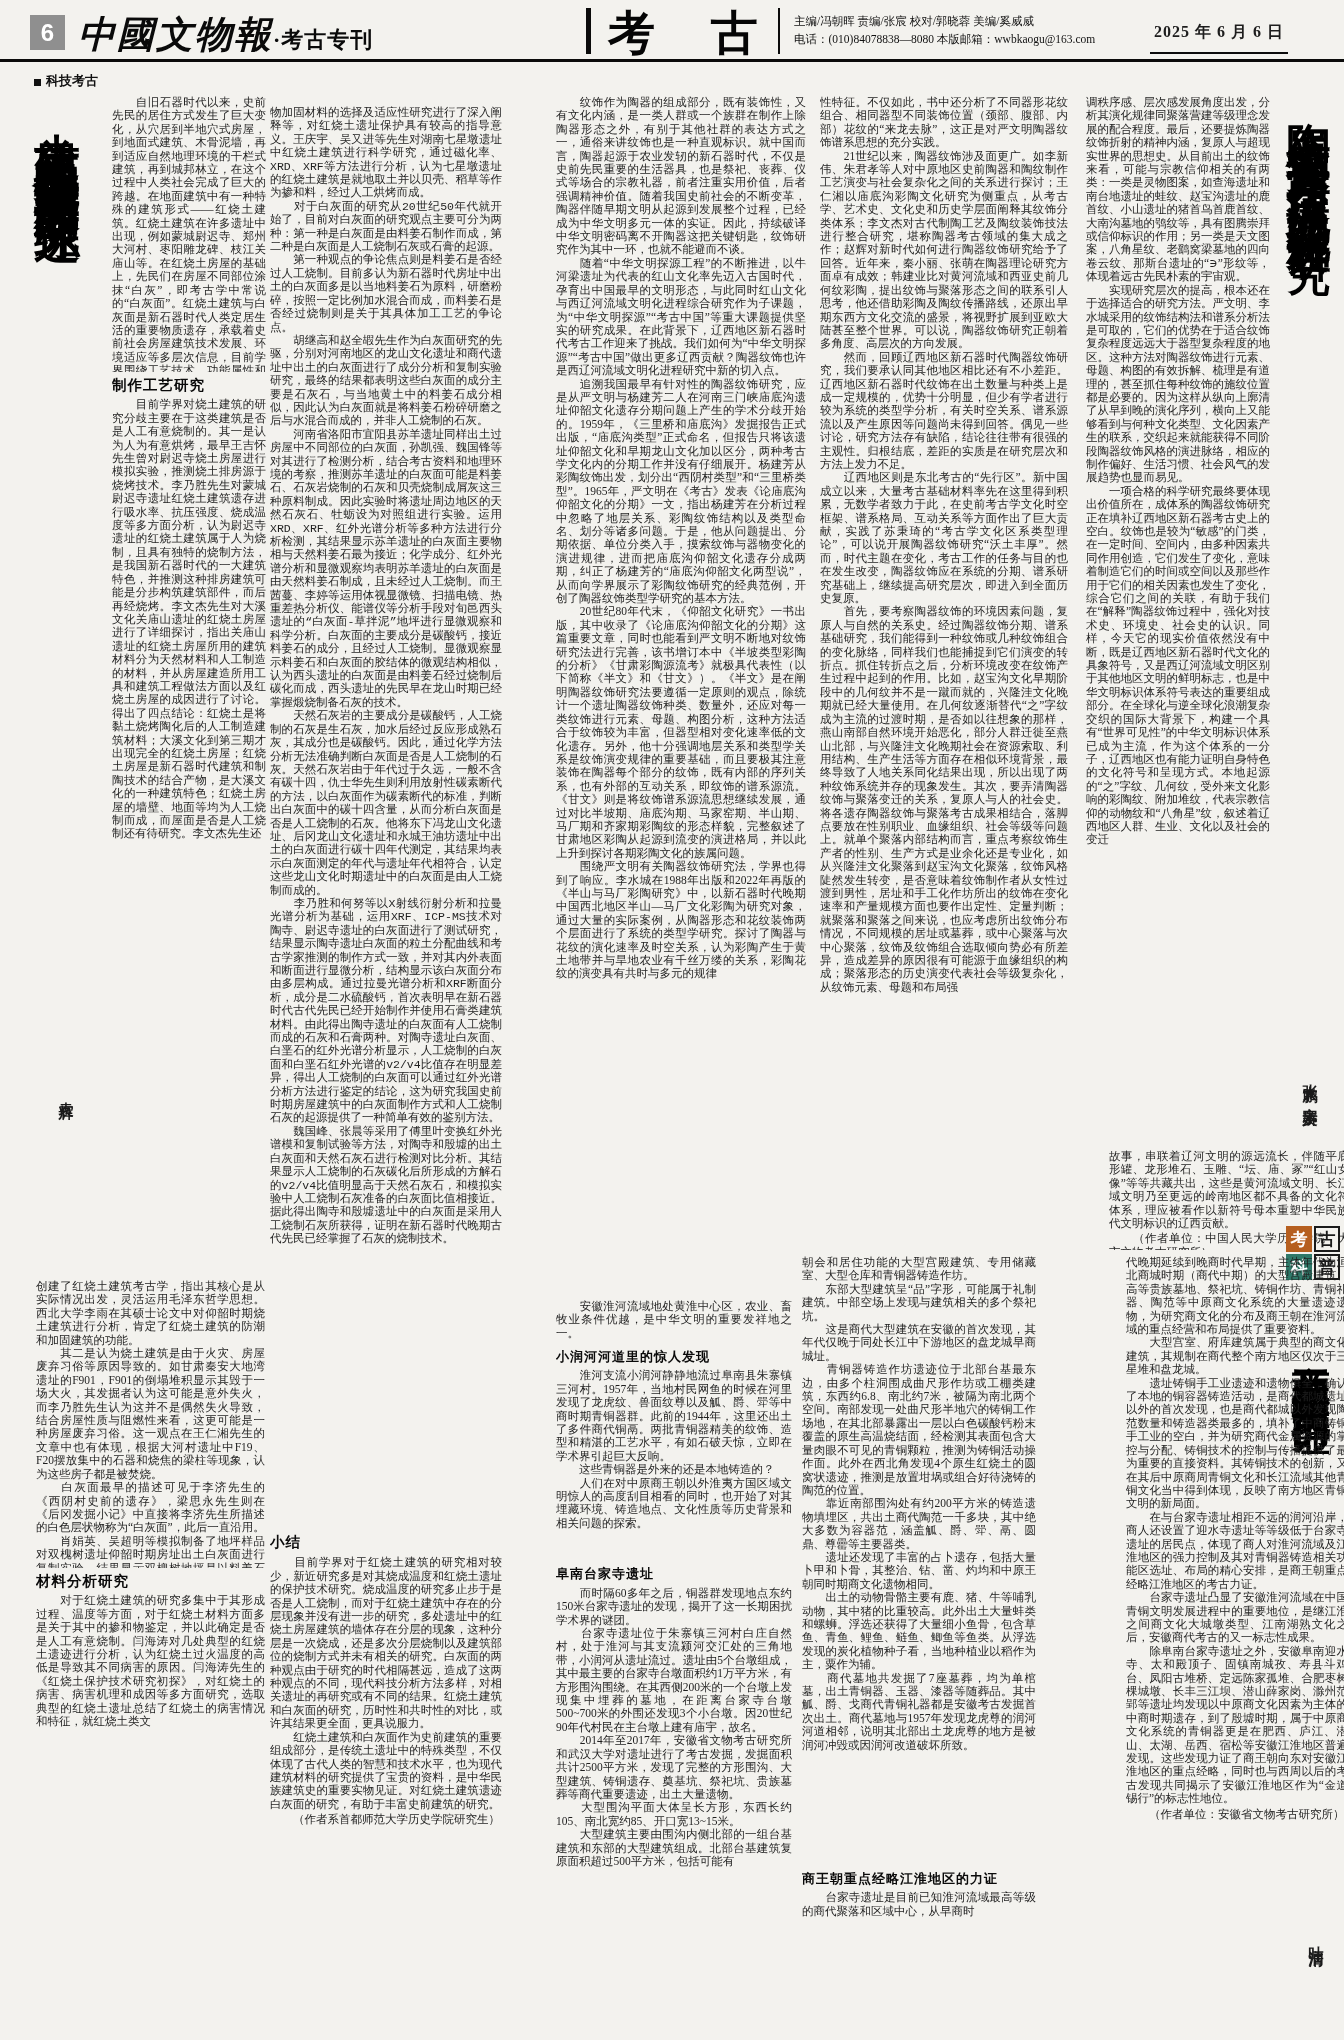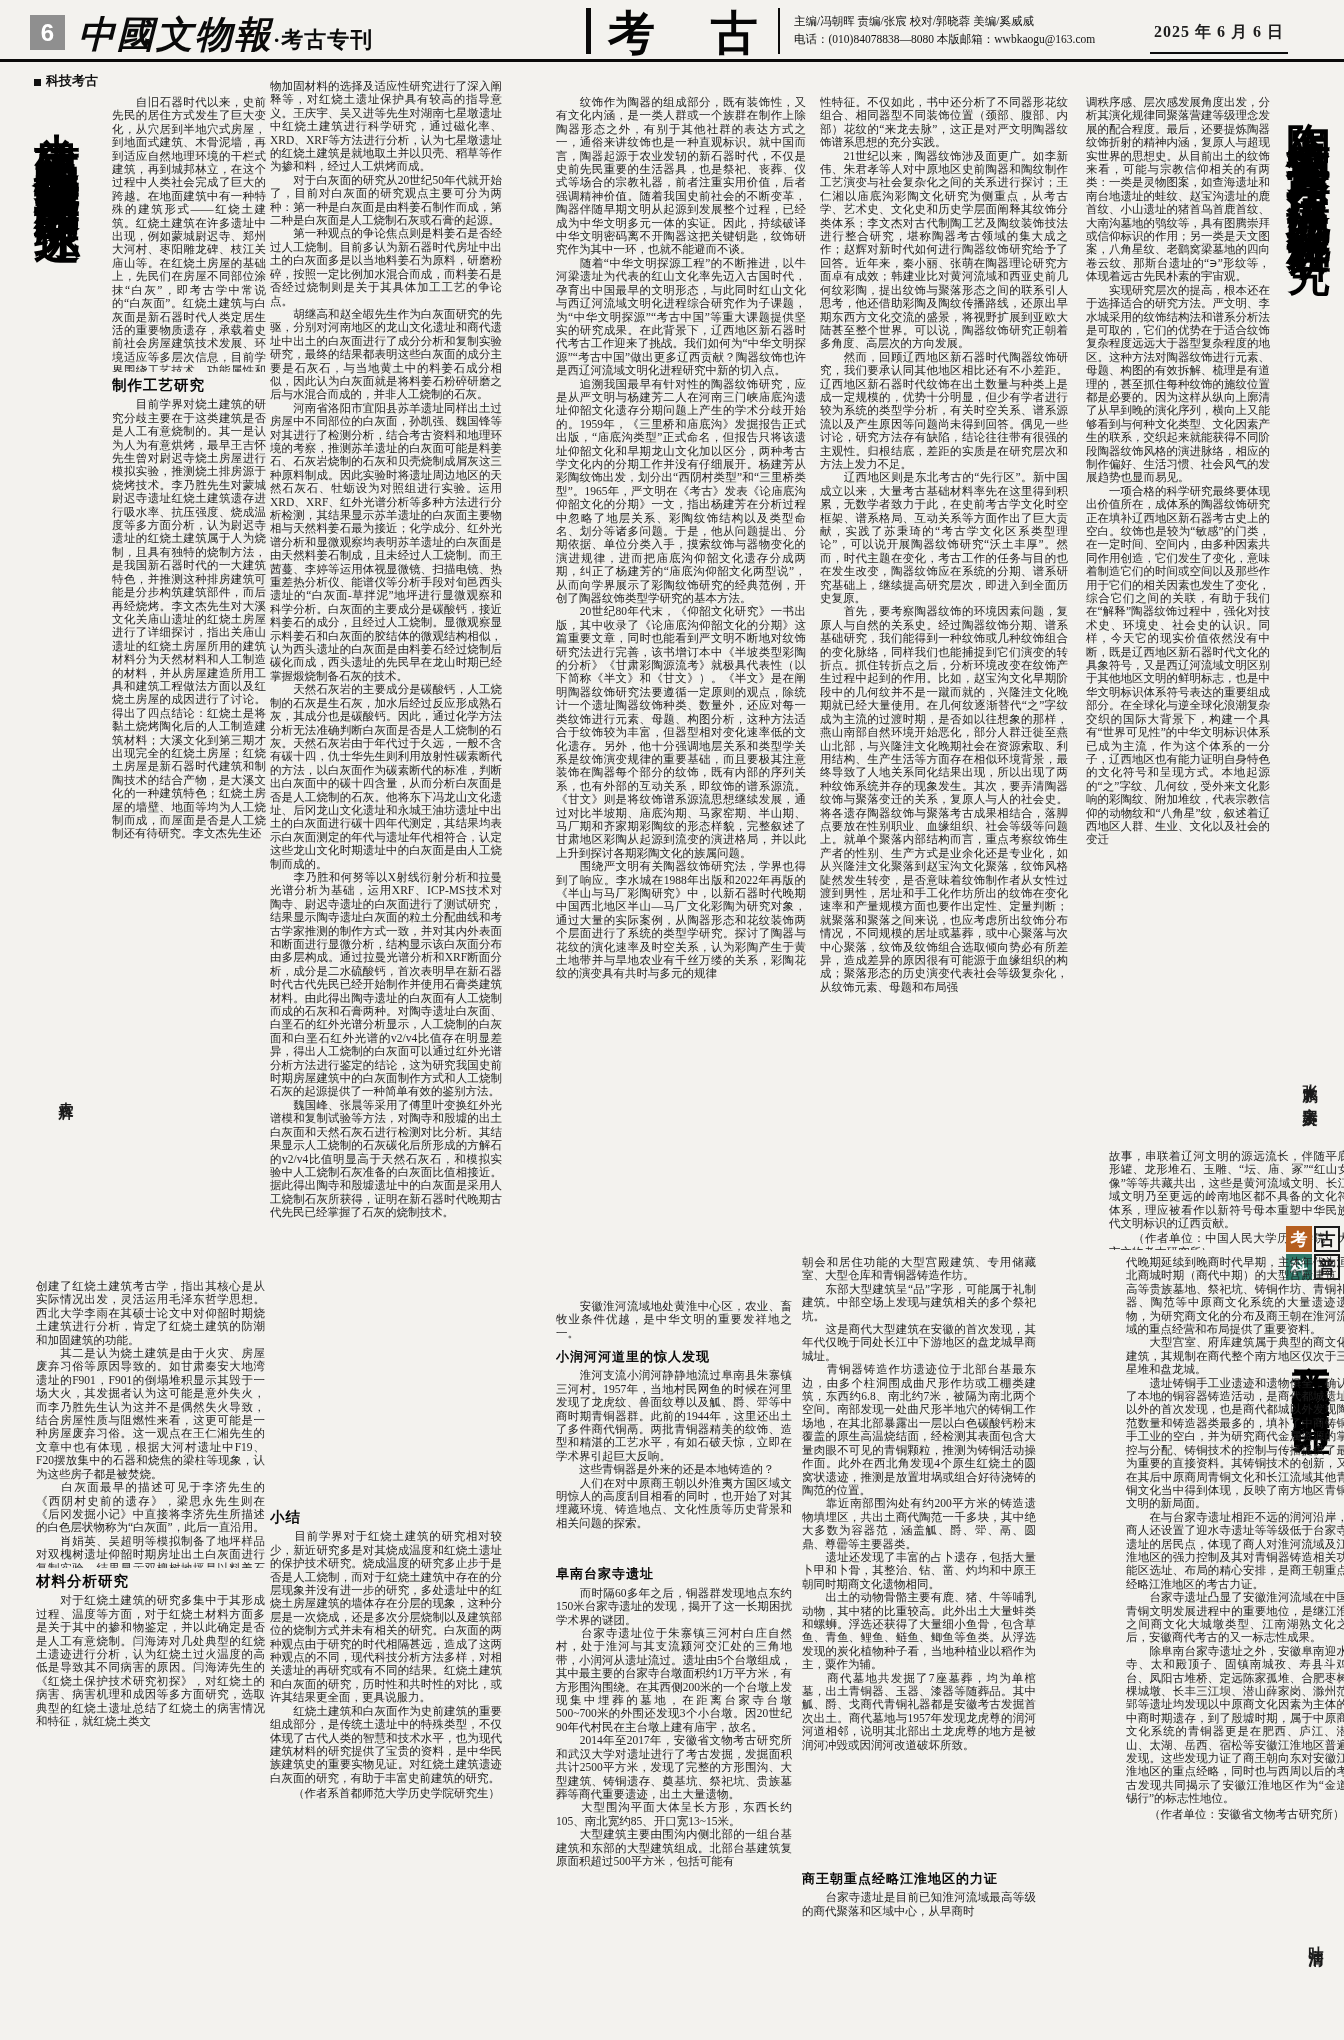--- a/index.html
+++ b/index.html
@@ -72,21 +72,21 @@
 
   <div class="col" style="left:36px;top:1280px;width:229px;height:728px;">
     <div class="seg" style="height:288px;">创建了红烧土建筑考古学，指出其核心是从实际情况出发，灵活运用毛泽东哲学思想。西北大学李雨在其硕士论文中对仰韶时期烧土建筑进行分析，肯定了红烧土建筑的防潮和加固建筑的功能。
 　　其二是认为烧土建筑是由于火灾、房屋废弃习俗等原因导致的。如甘肃秦安大地湾遗址的F901，F901的倒塌堆积显示其毁于一场大火，其发掘者认为这可能是意外失火，而李乃胜先生认为这并不是偶然失火导致，结合房屋性质与阻燃性来看，这更可能是一种房屋废弃习俗。这一观点在王仁湘先生的文章中也有体现，根据大河村遗址中F19、F20摆放集中的石器和烧焦的梁柱等现象，认为这些房子都是被焚烧。
 　　白灰面最早的描述可见于李济先生的《西阴村史前的遗存》，梁思永先生则在《后冈发掘小记》中直接将李济先生所描述的白色层状物称为“白灰面”，此后一直沿用。
 　　肖娟英、吴超明等模拟制备了地坪样品对双槐树遗址仰韶时期房址出土白灰面进行复制实验。结果显示双槐树地坪是以料姜石原料直接制成，双槐树白灰面地坪是以较低温度烧制料姜石，研磨后按照一定比例加水调制后，涂抹在建筑表面。李最雄先生认为秦安大地湾F901和F405白灰面地面中的轻骨料是人造的粘土陶粒，将其与现代人造的粘土陶粒进行对比试验，认为F901和F405两处房址的地面胶结材料和人造粘土陶粒是由料姜石烧制而成。经过与建筑材料专家的共同测定分析，认为上述两处房址的粘土陶粒是新石器时代的人造轻骨料，白灰面是以人造粘土为集料、“水泥”为胶结材料的轻混凝土。王茜蔓等运用体视显微镜、超景深显微镜对旬邑西头遗址的“白灰面-草拌泥”地坪显示，西头遗址的白灰面可以分层涂抹有利于完全形成强度。白灰面一次性涂抹或是否是季节性涂抹，或许是研究白灰面的新方向。</div>
     <h3>材料分析研究</h3>
     <div class="seg">　　对于红烧土建筑的研究多集中于其形成过程、温度等方面，对于红烧土材料方面多是关于其中的掺和物鉴定，并以此确定是否是人工有意烧制。闫海涛对几处典型的红烧土遗迹进行分析，认为红烧土过火温度的高低是导致其不同病害的原因。闫海涛先生的《红烧土保护技术研究初探》，对红烧土的病害、病害机理和成因等多方面研究，选取典型的红烧土遗址总结了红烧土的病害情况和特征，就红烧土类文</div>
   </div>
 
-  <div class="col" style="left:270px;top:80px;width:232px;height:1912px;">
+  <div class="col" style="left:270px;top:106px;width:232px;height:1912px;font-family:Liberation Mono, monospace;">
     <div class="seg" style="height:1424px;">物加固材料的选择及适应性研究进行了深入阐释等，对红烧土遗址保护具有较高的指导意义。王庆宇、吴又进等先生对湖南七星墩遗址中红烧土建筑进行科学研究，通过磁化率、XRD、XRF等方法进行分析，认为七星墩遗址的红烧土建筑是就地取土并以贝壳、稻草等作为掺和料，经过人工烘烤而成。
 　　对于白灰面的研究从20世纪50年代就开始了，目前对白灰面的研究观点主要可分为两种：第一种是白灰面是由料姜石制作而成，第二种是白灰面是人工烧制石灰或石膏的起源。
 　　第一种观点的争论焦点则是料姜石是否经过人工烧制。目前多认为新石器时代房址中出土的白灰面多是以当地料姜石为原料，研磨粉碎，按照一定比例加水混合而成，而料姜石是否经过烧制则是关于其具体加工工艺的争论点。
 　　胡继高和赵全嘏先生作为白灰面研究的先驱，分别对河南地区的龙山文化遗址和商代遗址中出土的白灰面进行了成分分析和复制实验研究，最终的结果都表明这些白灰面的成分主要是石灰石，与当地黄土中的料姜石成分相似，因此认为白灰面就是将料姜石粉碎研磨之后与水混合而成的，并非人工烧制的石灰。
 　　河南省洛阳市宜阳县苏羊遗址同样出土过房屋中不同部位的白灰面，孙凯强、魏国锋等对其进行了检测分析，结合考古资料和地理环境的考察，推测苏羊遗址的白灰面可能是料姜石、石灰岩烧制的石灰和贝壳烧制成屑灰这三种原料制成。因此实验时将遗址周边地区的天然石灰石、牡蛎设为对照组进行实验。运用XRD、XRF、红外光谱分析等多种方法进行分析检测，其结果显示苏羊遗址的白灰面主要物相与天然料姜石最为接近；化学成分、红外光谱分析和显微观察均表明苏羊遗址的白灰面是由天然料姜石制成，且未经过人工烧制。而王茜蔓、李婷等运用体视显微镜、扫描电镜、热重差热分析仪、能谱仪等分析手段对旬邑西头遗址的“白灰面-草拌泥”地坪进行显微观察和科学分析。白灰面的主要成分是碳酸钙，接近料姜石的成分，且经过人工烧制。显微观察显示料姜石和白灰面的胶结体的微观结构相似，认为西头遗址的白灰面是由料姜石经过烧制后碳化而成，西头遗址的先民早在龙山时期已经掌握煅烧制备石灰的技术。
 　　天然石灰岩的主要成分是碳酸钙，人工烧制的石灰是生石灰，加水后经过反应形成熟石灰，其成分也是碳酸钙。因此，通过化学方法分析无法准确判断白灰面是否是人工烧制的石灰。天然石灰岩由于年代过于久远，一般不含有碳十四，仇士华先生则利用放射性碳素断代的方法，以白灰面作为碳素断代的标准，判断出白灰面中的碳十四含量，从而分析白灰面是否是人工烧制的石灰。他将东下冯龙山文化遗址、后冈龙山文化遗址和永城王油坊遗址中出土的白灰面进行碳十四年代测定，其结果均表示白灰面测定的年代与遗址年代相符合，认定这些龙山文化时期遗址中的白灰面是由人工烧制而成的。
 　　李乃胜和何努等以X射线衍射分析和拉曼光谱分析为基础，运用XRF、ICP-MS技术对陶寺、尉迟寺遗址的白灰面进行了测试研究，结果显示陶寺遗址白灰面的粒土分配曲线和考古学家推测的制作方式一致，并对其内外表面和断面进行显微分析，结构显示该白灰面分布由多层构成。通过拉曼光谱分析和XRF断面分析，成分是二水硫酸钙，首次表明早在新石器时代古代先民已经开始制作并使用石膏类建筑材料。由此得出陶寺遗址的白灰面有人工烧制而成的石灰和石膏两种。对陶寺遗址白灰面、白垩石的红外光谱分析显示，人工烧制的白灰面和白垩石红外光谱的v2/v4比值存在明显差异，得出人工烧制的白灰面可以通过红外光谱分析方法进行鉴定的结论，这为研究我国史前时期房屋建筑中的白灰面制作方式和人工烧制石灰的起源提供了一种简单有效的鉴别方法。
 　　魏国峰、张晨等采用了傅里叶变换红外光谱模和复制试验等方法，对陶寺和殷墟的出土白灰面和天然石灰石进行检测对比分析。其结果显示人工烧制的石灰碳化后所形成的方解石的v2/v4比值明显高于天然石灰石，和模拟实验中人工烧制石灰准备的白灰面比值相接近。据此得出陶寺和殷墟遗址中的白灰面是采用人工烧制石灰所获得，证明在新石器时代晚期古代先民已经掌握了石灰的烧制技术。</div>
     <h3>小结</h3>
     <div class="seg">　　目前学界对于红烧土建筑的研究相对较少，新近研究多是对其烧成温度和红烧土遗址的保护技术研究。烧成温度的研究多止步于是否是人工烧制，而对于红烧土建筑中存在的分层现象并没有进一步的研究，多处遗址中的红烧土房屋建筑的墙体存在分层的现象，这种分层是一次烧成，还是多次分层烧制以及建筑部位的烧制方式并未有相关的研究。白灰面的两种观点由于研究的时代相隔甚远，造成了这两种观点的不同，现代科技分析方法多样，对相关遗址的再研究或有不同的结果。红烧土建筑和白灰面的研究，历时性和共时性的对比，或许其结果更全面，更具说服力。

